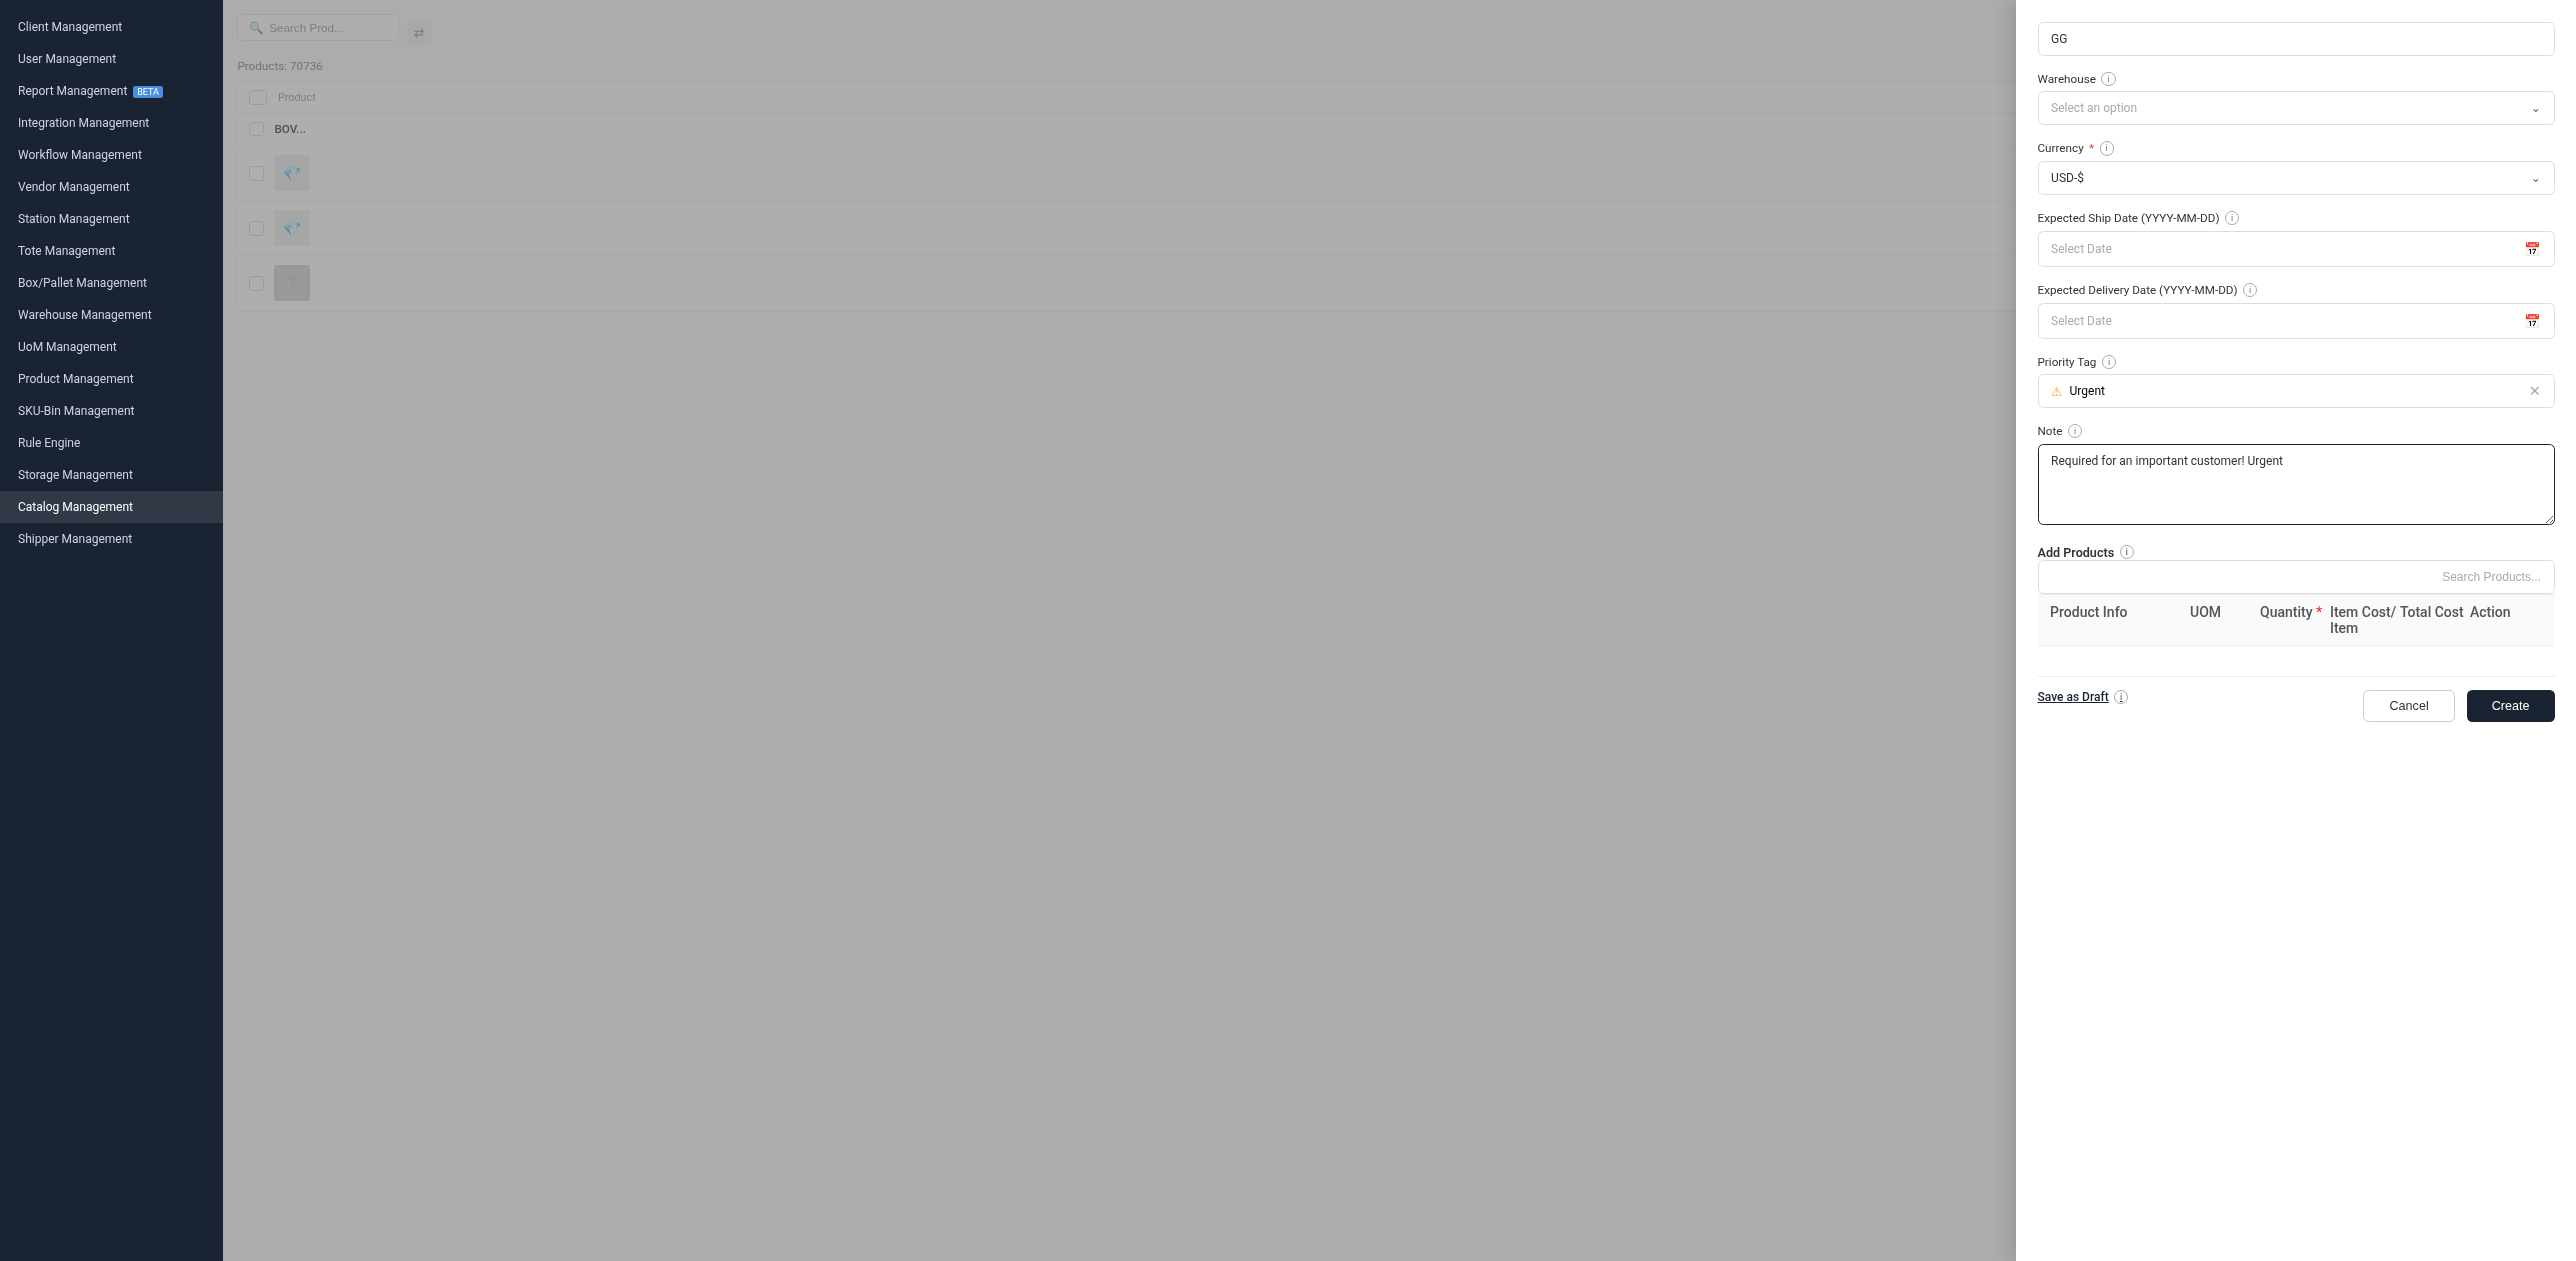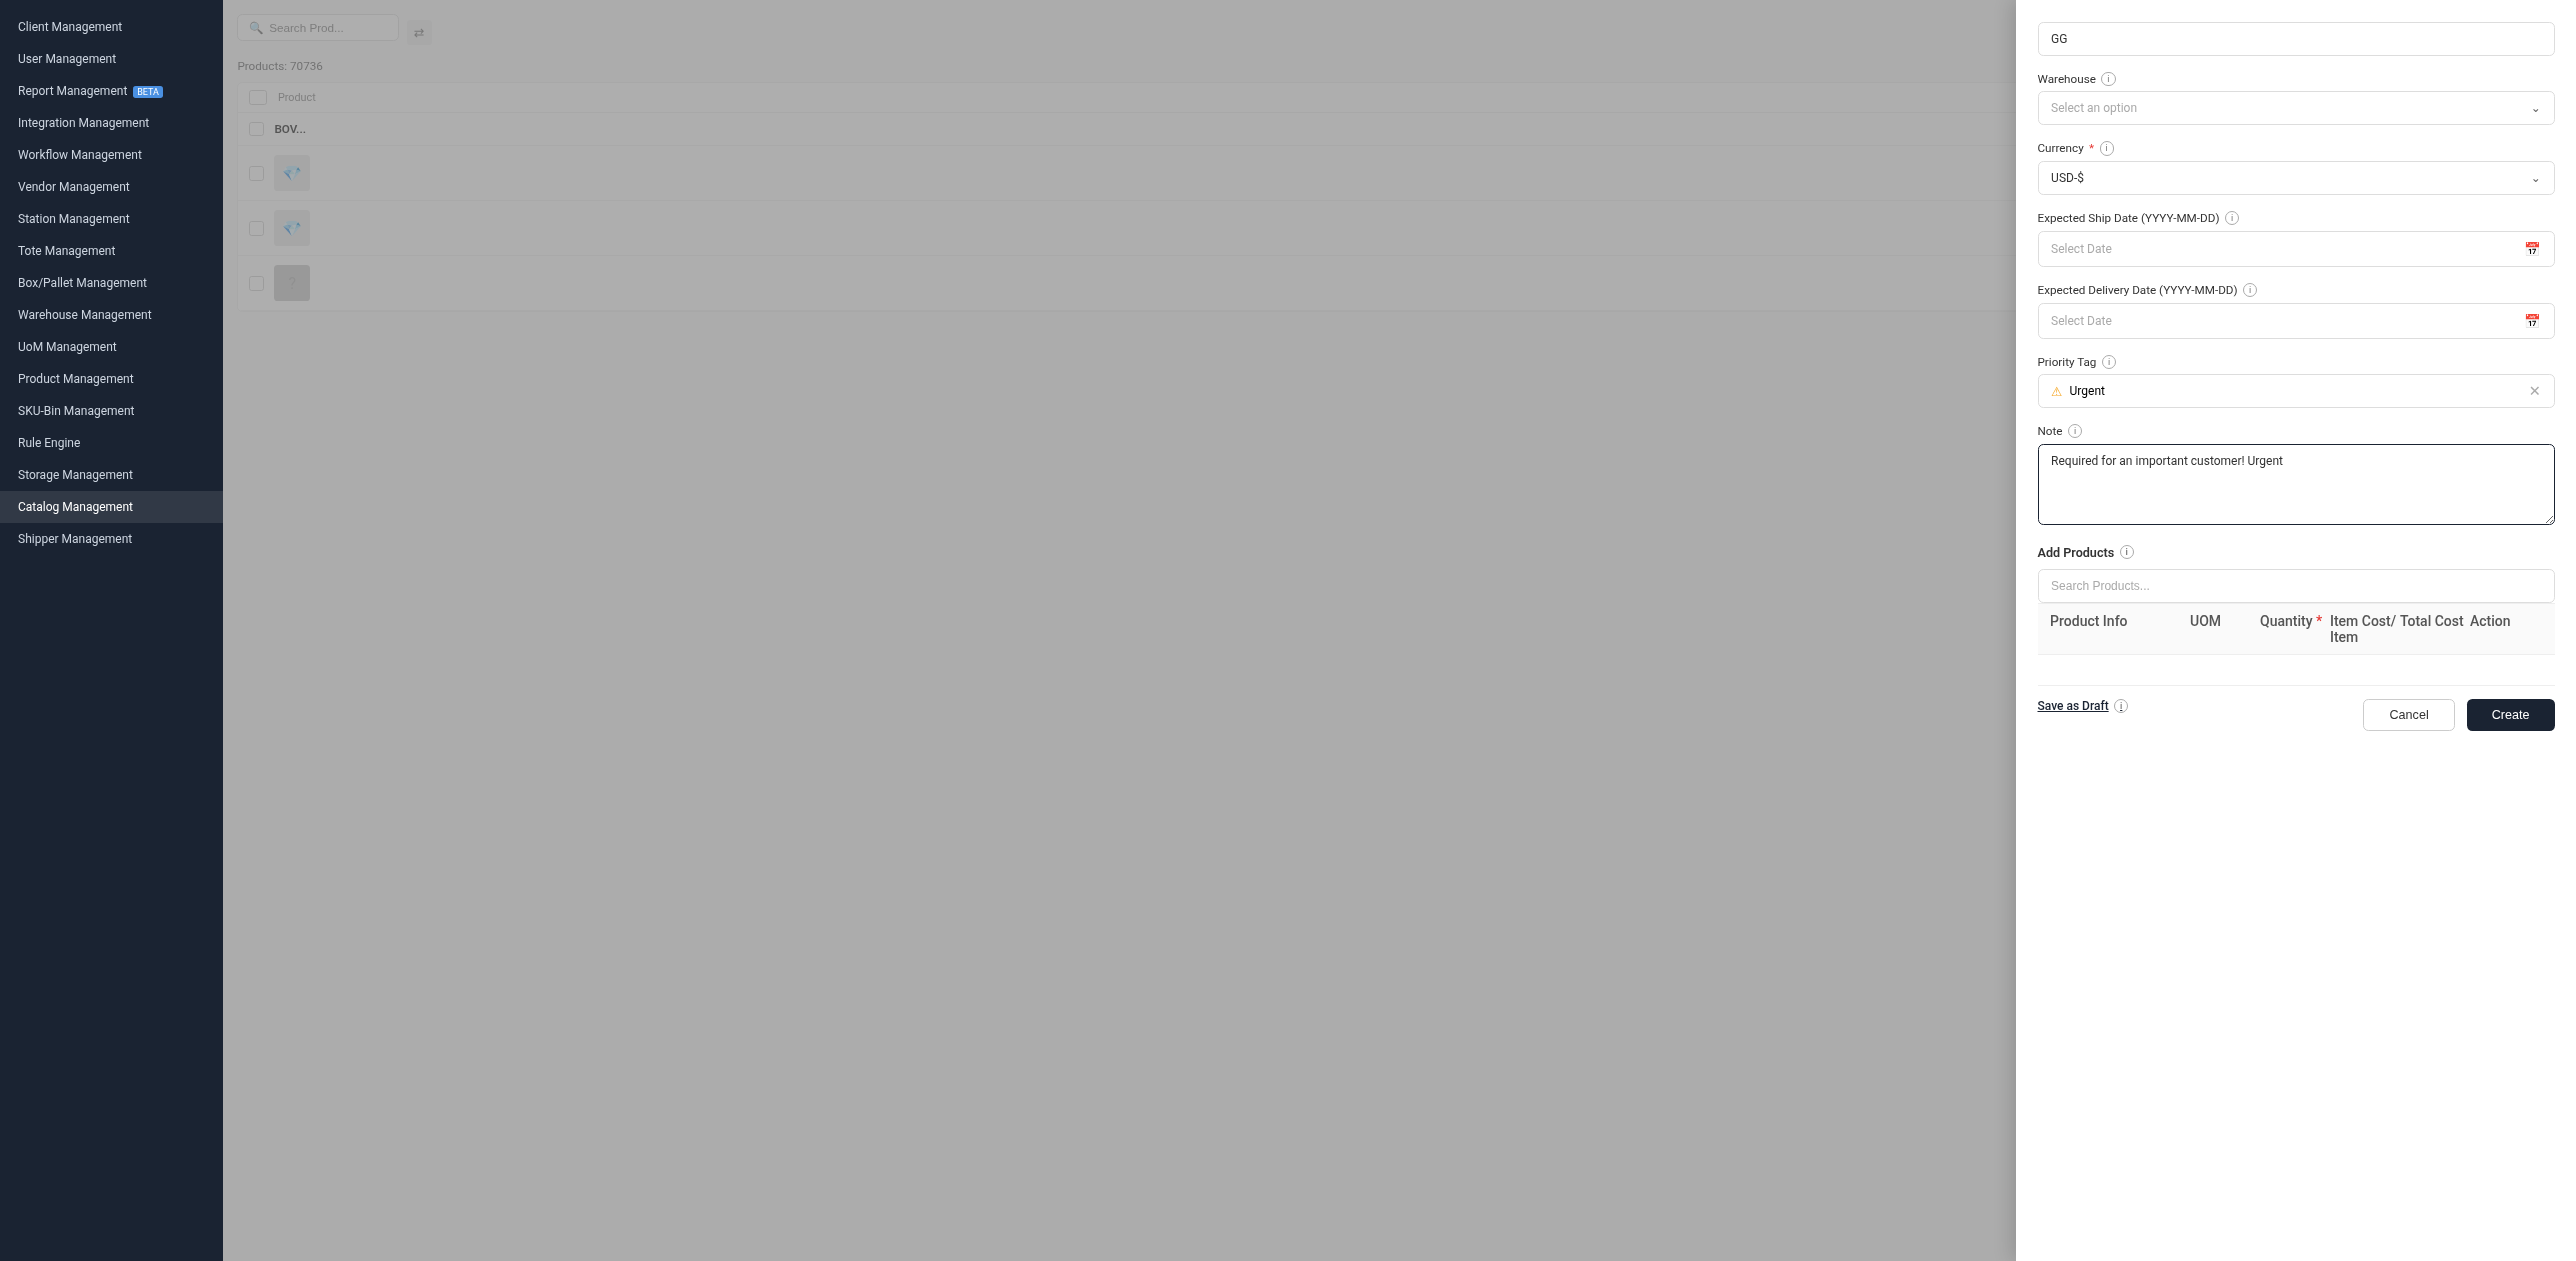--- a/index.html
+++ b/index.html
@@ -241,34 +241,34 @@
       resize: vertical;
       min-height: 81px;
       outline: none;
       font-family: inherit;
     }
 
     .add-products-label {
       font-size: 12.6px;
       font-weight: 600;
       color: #333;
-      margin-bottom: 9px;
       display: flex;
       align-items: center;
       gap: 5.4px;
     }
     .search-products-input {
       width: 100%;
       border: 0.9px solid #ddd;
       border-radius: 5.4px;
       padding: 9px 12.6px;
       font-size: 12px;
       color: #333;
       outline: none;
       margin-bottom: 0;
+      text-align: right;
     }
     .search-products-input::placeholder { color: #aaa; }
 
     .products-table-header {
       display: grid;
       grid-template-columns: 2fr 1fr 1fr 1fr 1fr 72px;
       padding: 9px 12.6px;
       font-size: 14px;
       color: #555;
       font-weight: 500;

